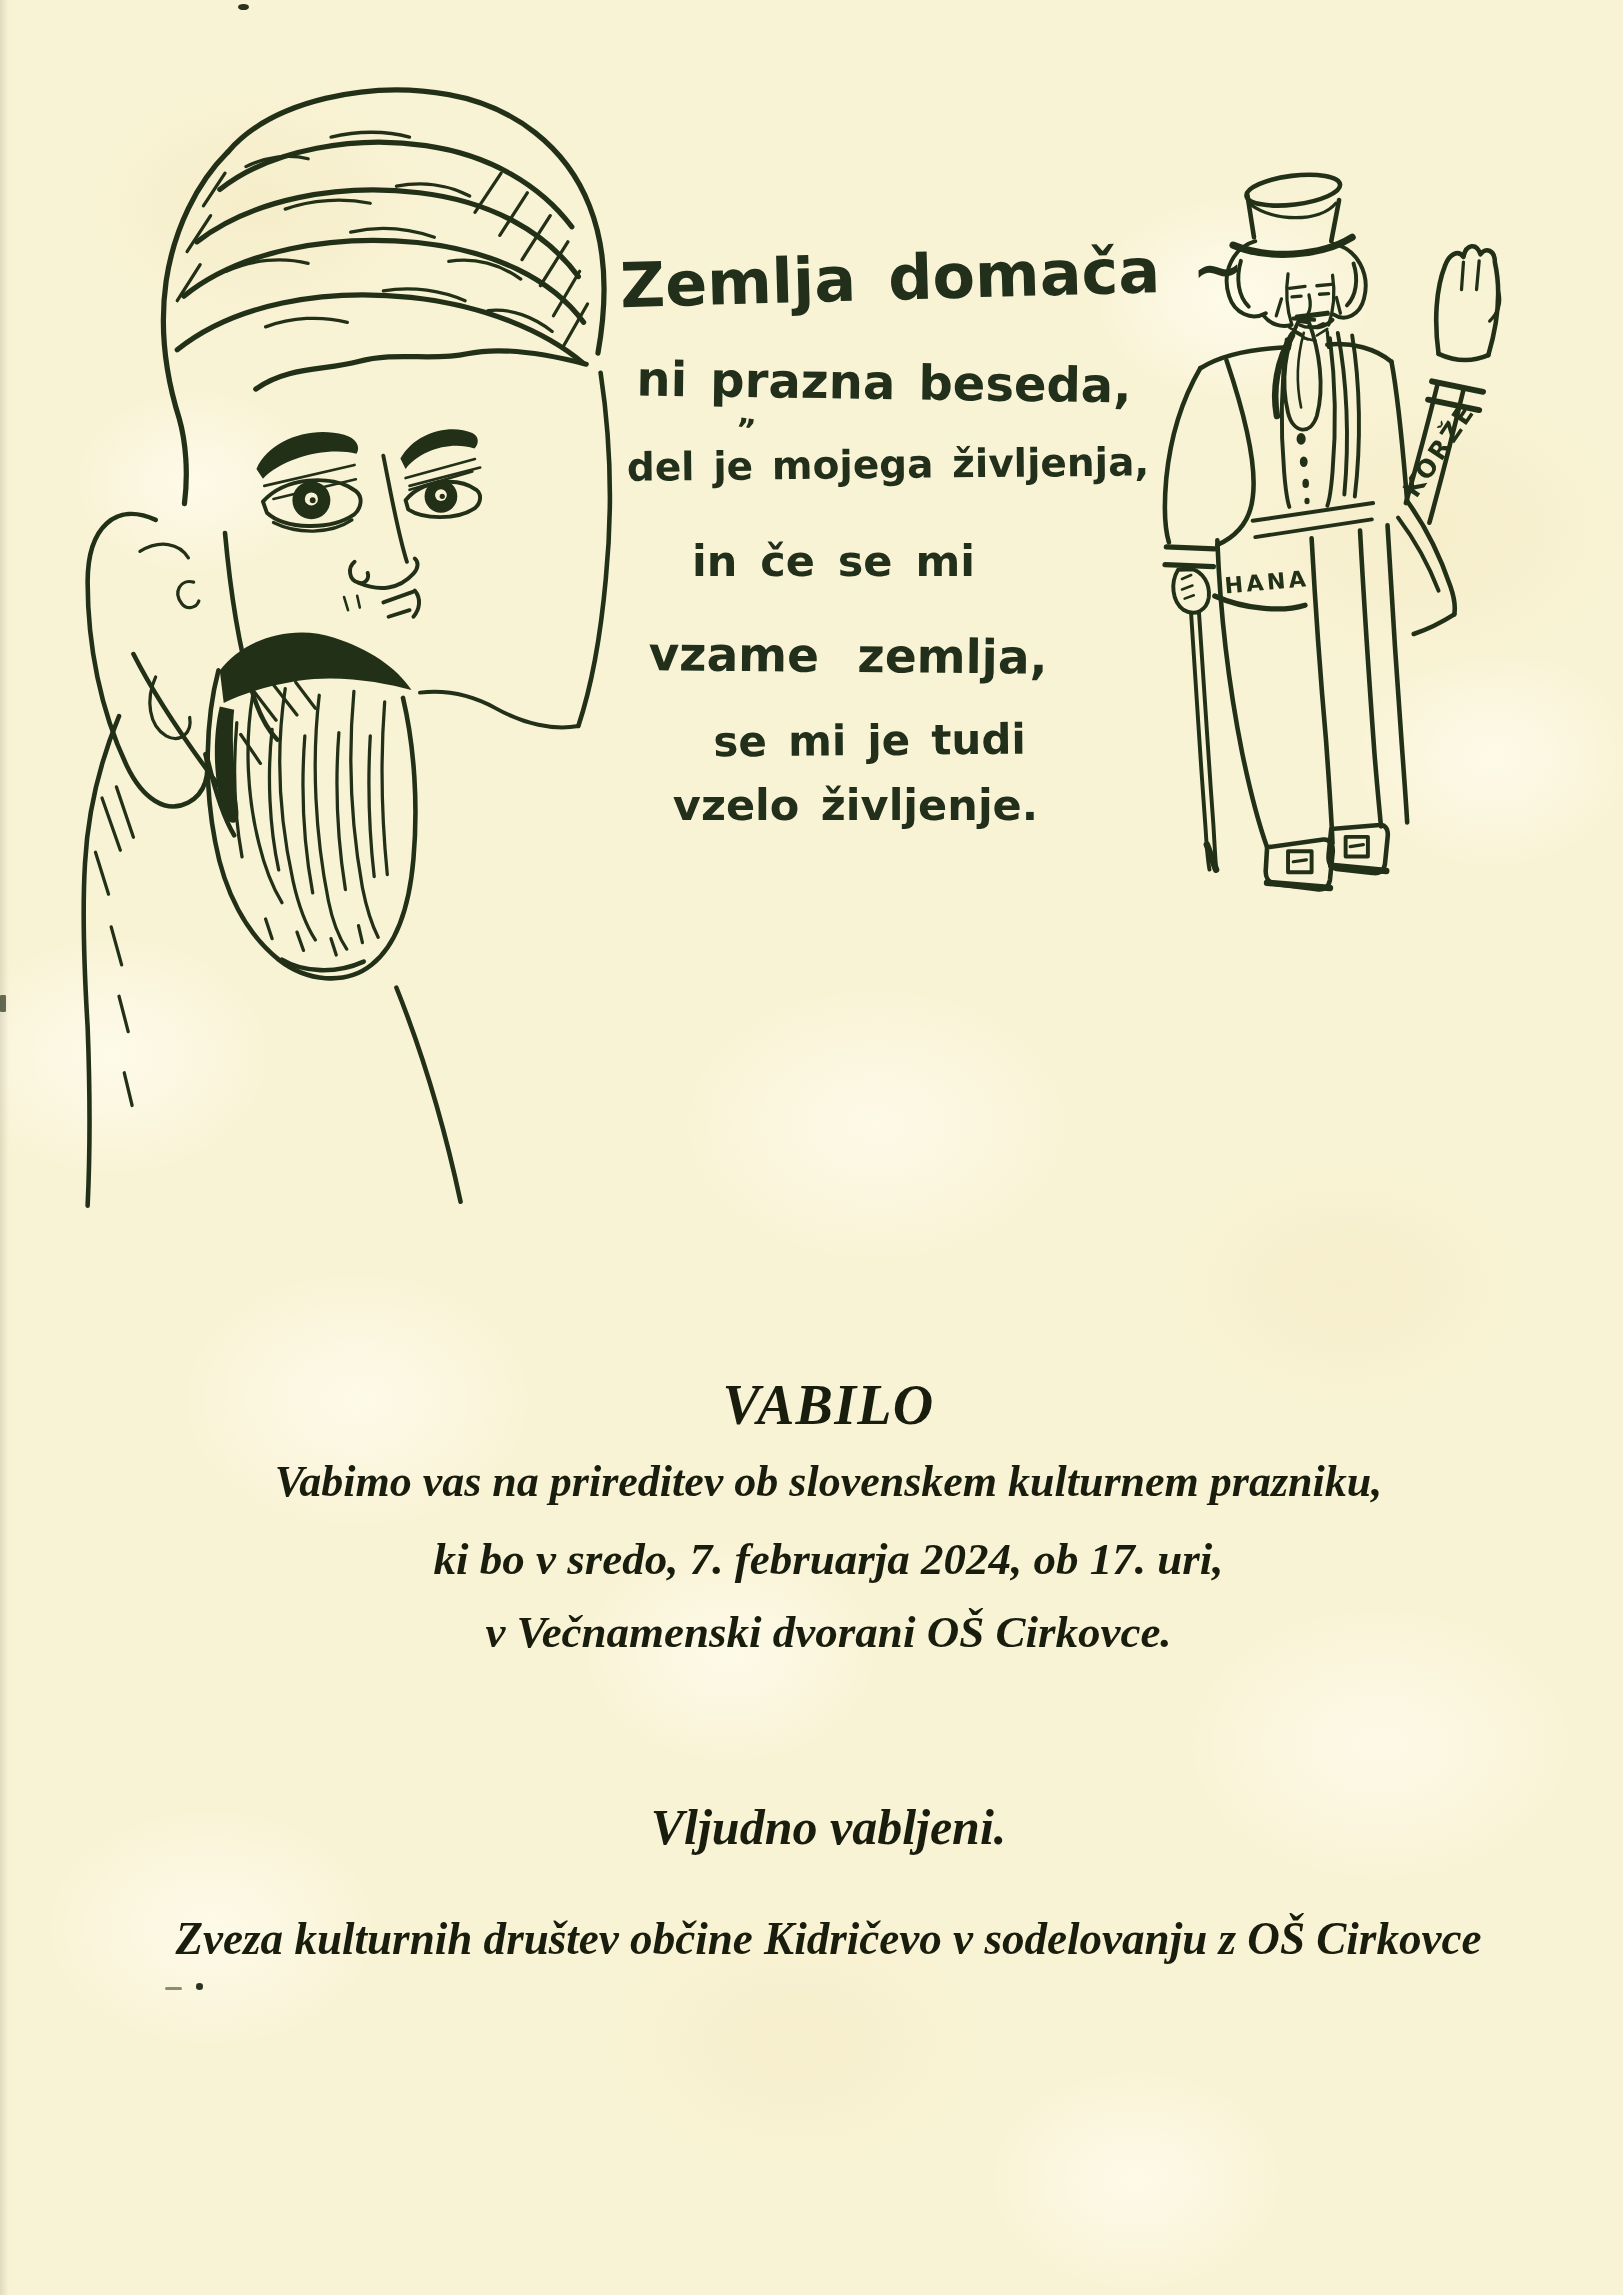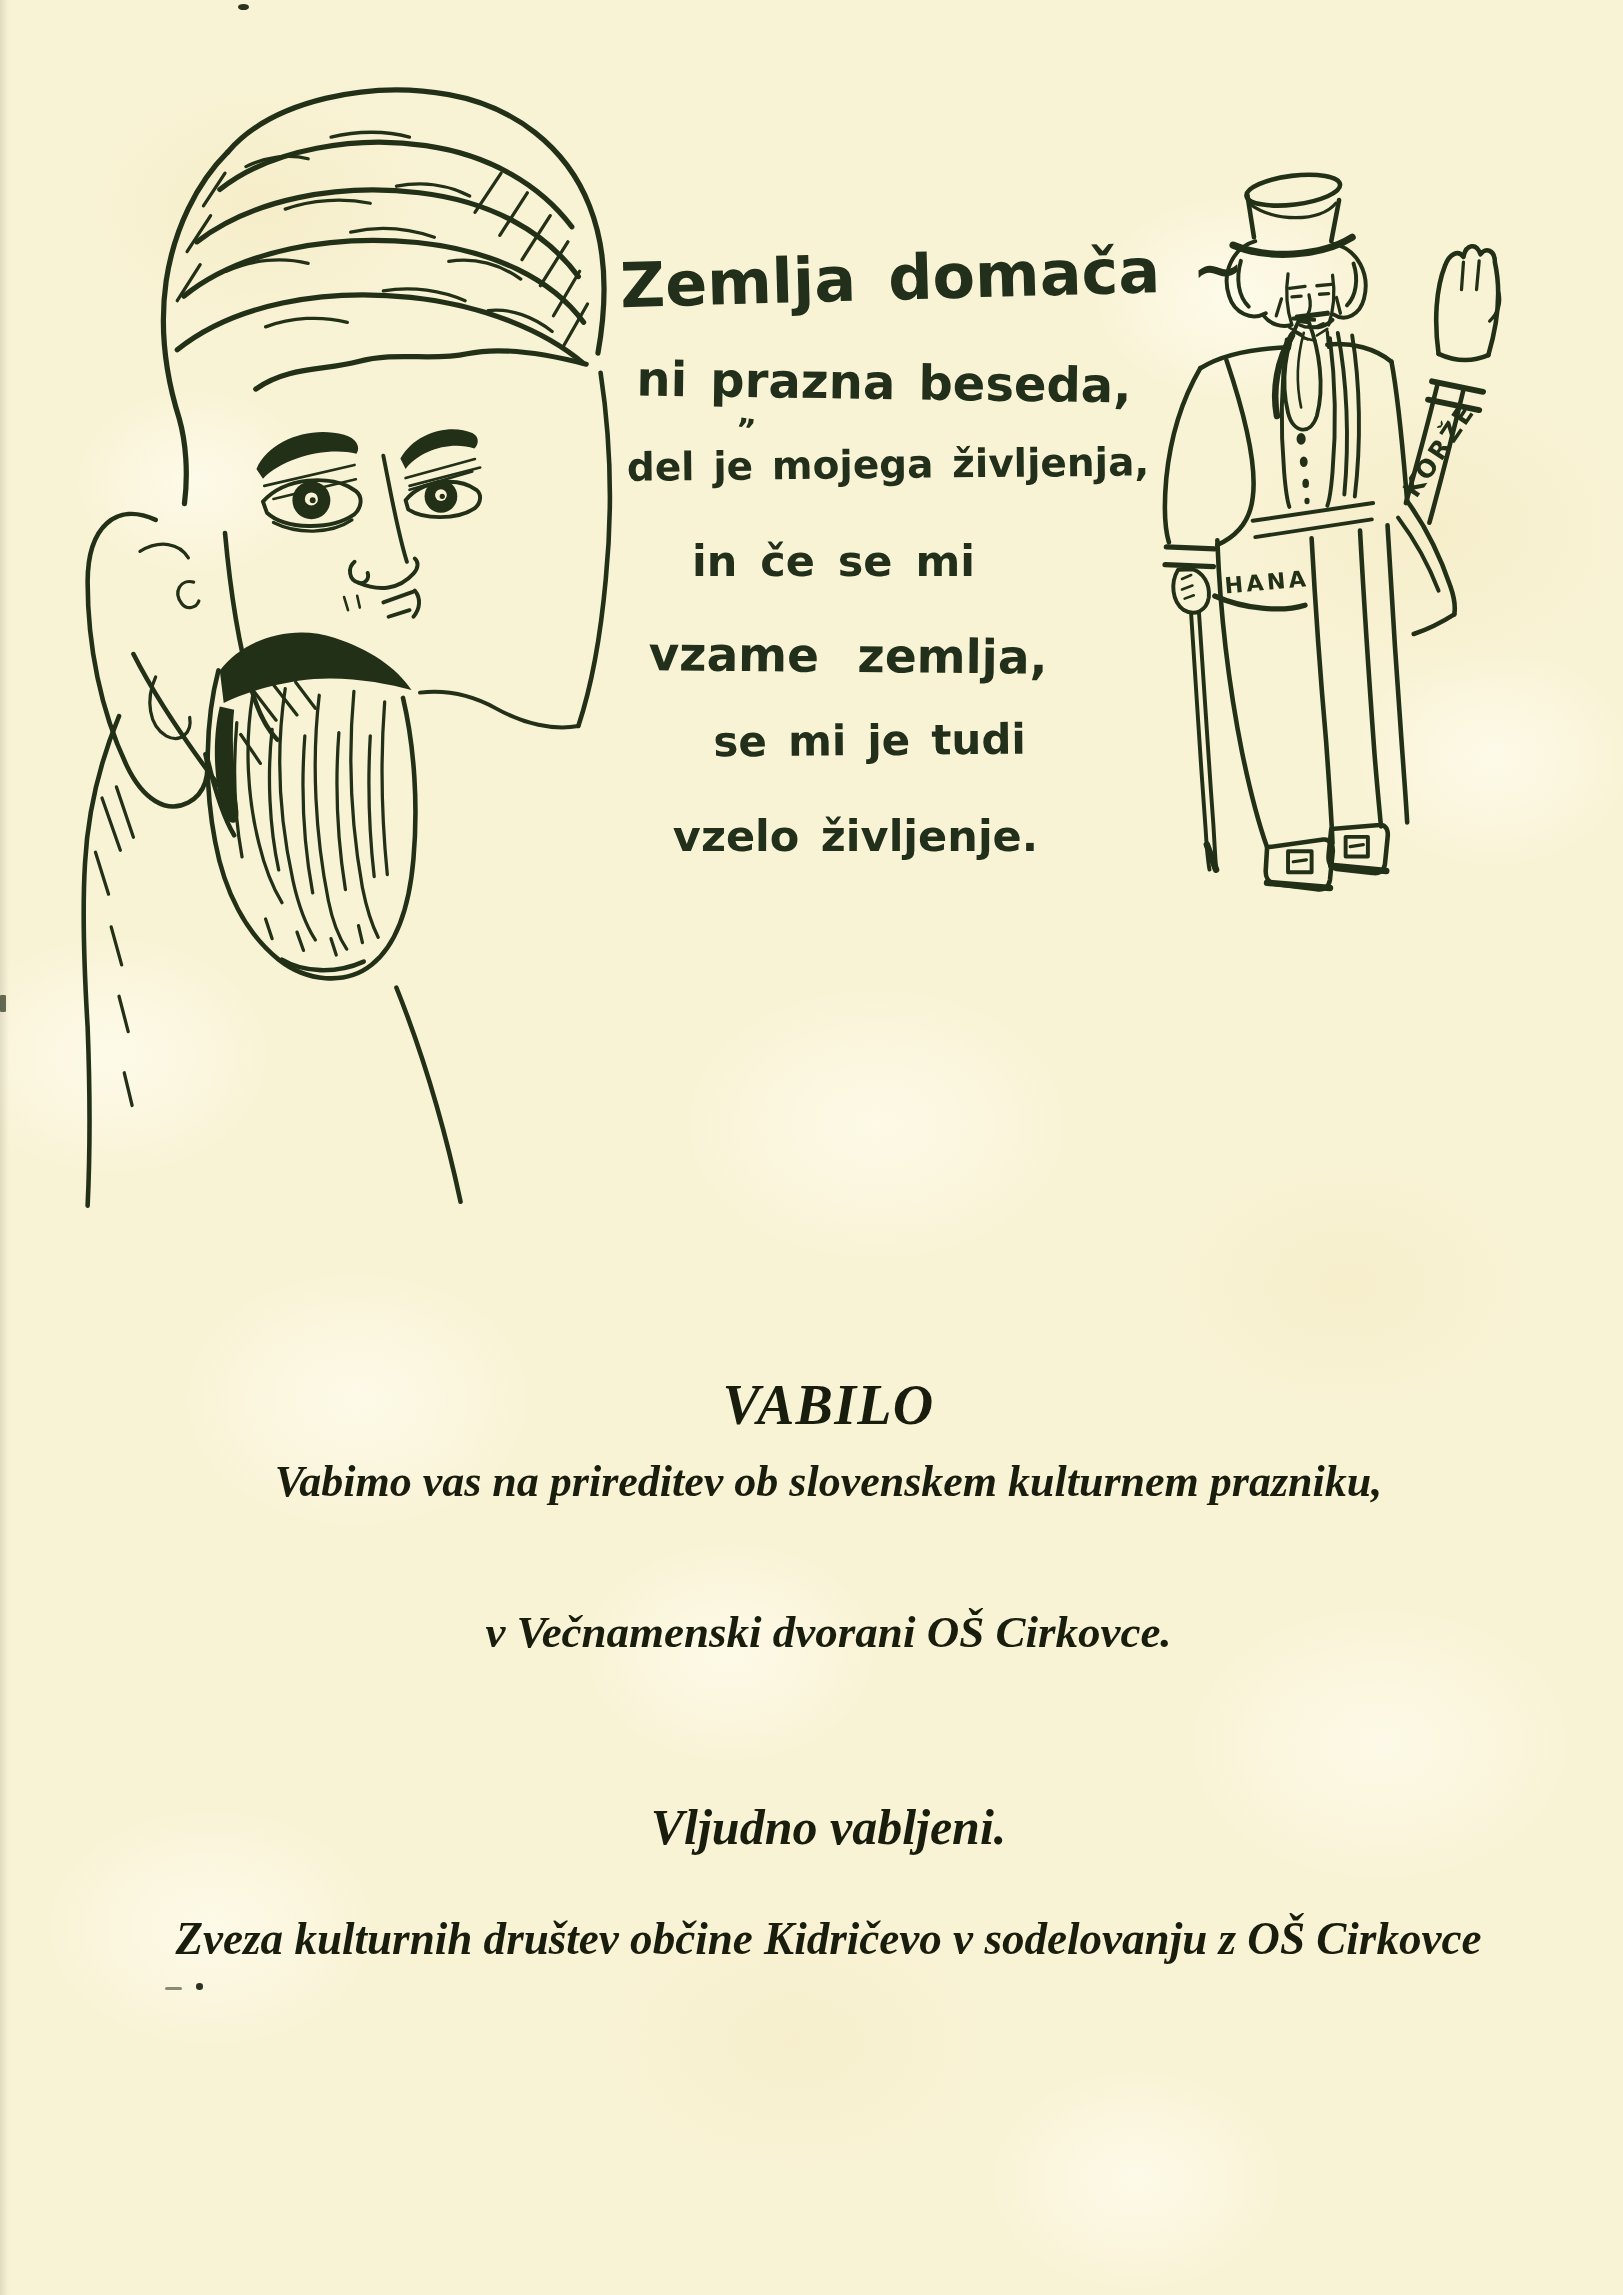--- a/index.html
+++ b/index.html
@@ -36,21 +36,21 @@
     font-family:"DejaVu Sans", sans-serif;
     font-weight:bold;color:#22301b;
   }
   .quote .ql{position:absolute;left:0;width:100%;text-align:center;white-space:nowrap;}
   .ql.l1{top:0;    font-size:62px;transform:translateX(37px) rotate(-1.6deg);word-spacing:10.5px;}
   .ql.l2{top:113px;font-size:48px;transform:translateX(6.5px) rotate(.8deg);word-spacing:6.5px;}
   .ql.l3{top:201px;font-size:39px;transform:translateX(10.5px) rotate(-.6deg);word-spacing:5.2px;}
   .ql.l4{top:295px;font-size:43px;transform:translateX(-44px);word-spacing:7.9px;}
   .ql.l5{top:387px;font-size:47px;transform:translateX(-29.5px) rotate(.5deg);word-spacing:22px;}
   .ql.l6{top:475px;font-size:42px;transform:translateX(-7.9px) rotate(-.5deg);word-spacing:6.5px;}
-  .ql.l7{top:570px;font-size:43px;transform:translateX(-22px);word-spacing:6.5px;}
+  .ql.l7{top:539px;font-size:43px;transform:translateX(-22px);word-spacing:6.5px;}
   .ql.ditto{top:171px;left:143px;width:39px;font-size:30px;transform:rotate(8deg);}
   
   .printed{
     position:absolute;left:33px;width:1591px;text-align:center;white-space:nowrap;
     font-family:"Liberation Serif", serif;font-style:italic;font-weight:700;
     color:#191d0e;line-height:1.15;
   }
   .p-title   {top:1343px;font-size:56px;letter-spacing:1.3px;margin-top:30px;}
   .p-line1   {top:1457px;font-size:44px;}
   .p-line2   {top:1534px;font-size:45px;}
@@ -339,20 +339,21 @@
         <path d="M 298 1016 L 372 1010 C 381 1009 386 1017 384 1030 L 380 1070 C 378 1081 370 1085 361 1083 L 306 1077 C 297 1075 293 1067 294 1055 Z"></path>
         <rect x="320" y="1028" width="34" height="30" stroke-width="6"></rect>
         <path d="M 327 1043 L 347 1040" stroke-width="5"></path>
         <path d="M 298 1072 L 382 1080" stroke-width="10"></path>
       </g>
     </g>
   </svg>
 
   <div class="printed p-title">VABILO</div>
   <div class="printed p-line1">Vabimo vas na prireditev ob slovenskem kulturnem prazniku,</div>
+  <div class="printed p-line2">ki bo v sredo, 7. februarja 2024, ob 17. uri,</div>
   <div class="printed p-line3">v Večnamenski dvorani OŠ Cirkovce.</div>
   <div class="printed p-closing">Vljudno vabljeni.</div>
   <div class="printed p-organizer">Zveza kulturnih društev občine Kidričevo v sodelovanju z OŠ Cirkovce</div>
 
   <div class="speck s1"></div>
   <div class="speck s2"></div>
   <div class="speck s3"></div>
   <div class="speck s4"></div>
 
 </div>

